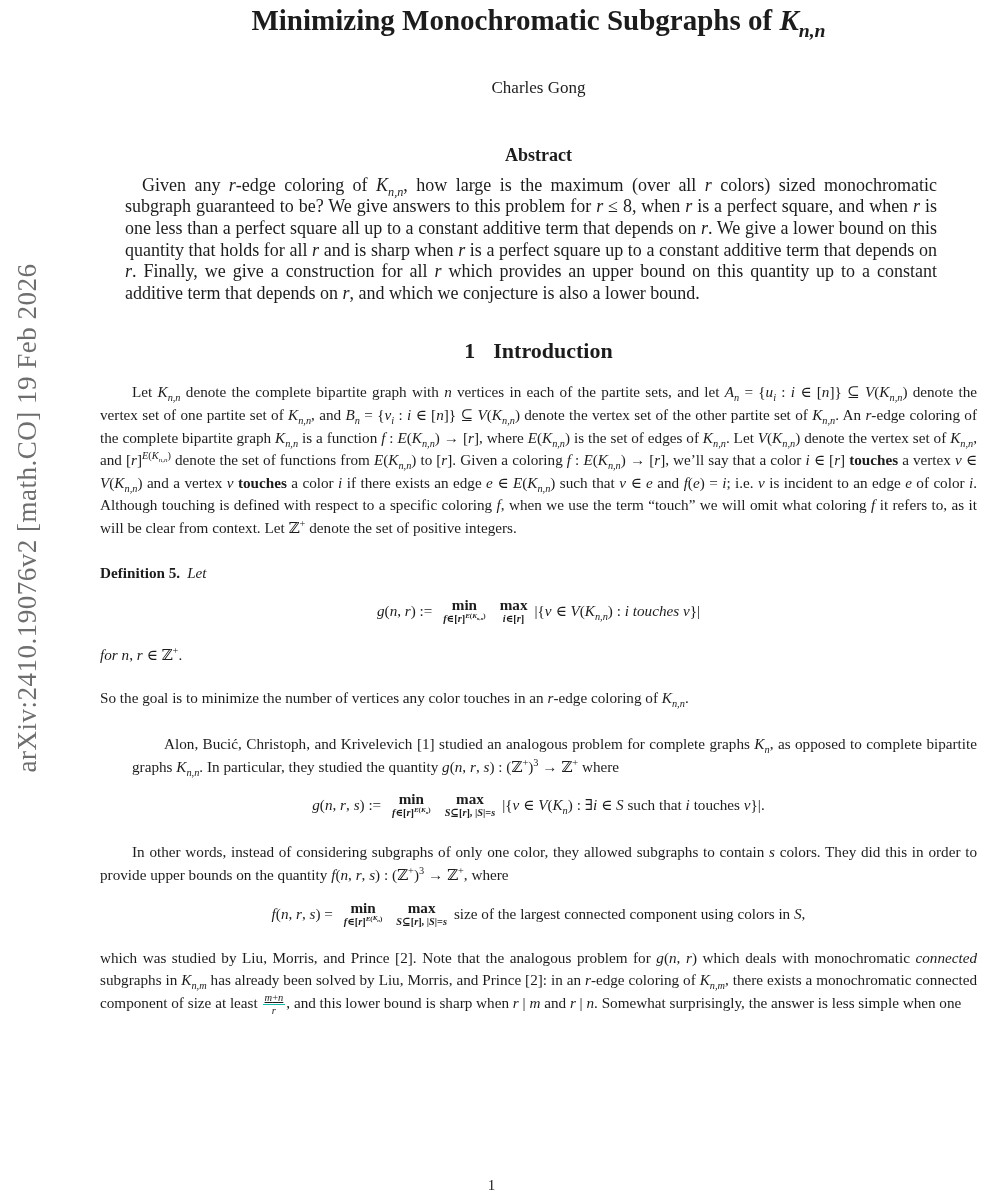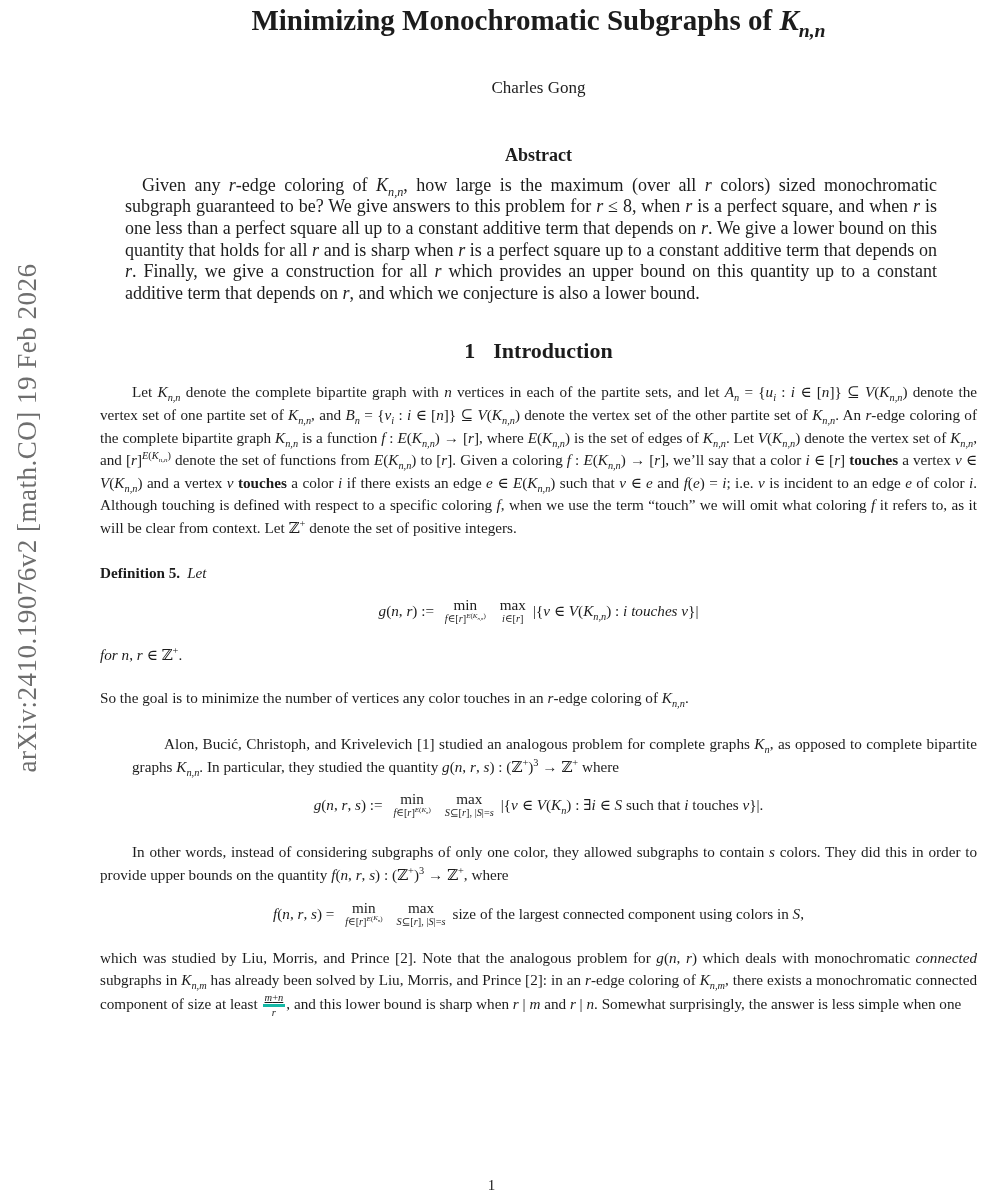--- a/index.html
+++ b/index.html
@@ -35,36 +35,36 @@
   p.p1{margin-top:17px;text-indent:32px;}
   p.def{margin-top:22px;}
   .def b{font-weight:bold;}
   .def i{margin-left:7px;}
   .equation{
     margin:13px 0;text-align:center;font-size:15.2px;min-height:34px;
   }
   .equation .eqpart{vertical-align:middle;}
   .underop{
     display:inline-flex;flex-direction:column;align-items:center;
-    vertical-align:middle;margin:0 7px;line-height:1.05;
+    vertical-align:middle;margin:0 7px;line-height:1.05;font-weight:bold;
   }
   .underop .op{font-size:15.2px;}
   .underop .under{font-size:10.3px;margin-top:1px;white-space:nowrap;}
   p.forline{margin-top:4px;}
   p.goal{margin-top:20px;}
   p.indent{text-indent:32px;}
   p.alon{margin-top:24px;margin-left:32px;}
   p.otherwords{margin-top:16px;}
   p.liu{margin-top:12px;}
   sub,sup{font-size:68%;line-height:0;}
   .frac{
     display:inline-flex;flex-direction:column;align-items:center;
     vertical-align:middle;font-size:10.5px;line-height:1.15;margin:0 1px;
   }
-  .frac .fn{border-bottom:3px solid #14b8a6;padding:0 2px;text-decoration:underline;}
+  .frac .fn{border-bottom:1px solid #14b8a6;padding:0 2px;text-decoration:underline;}
   .frac .fd{padding:0 2px;}
   .page-number{
     position:absolute;bottom:6px;left:0;width:983px;
     text-align:center;font-size:15px;
   }
 </style>
 </head>
 <body>
 
 <div class="page">

